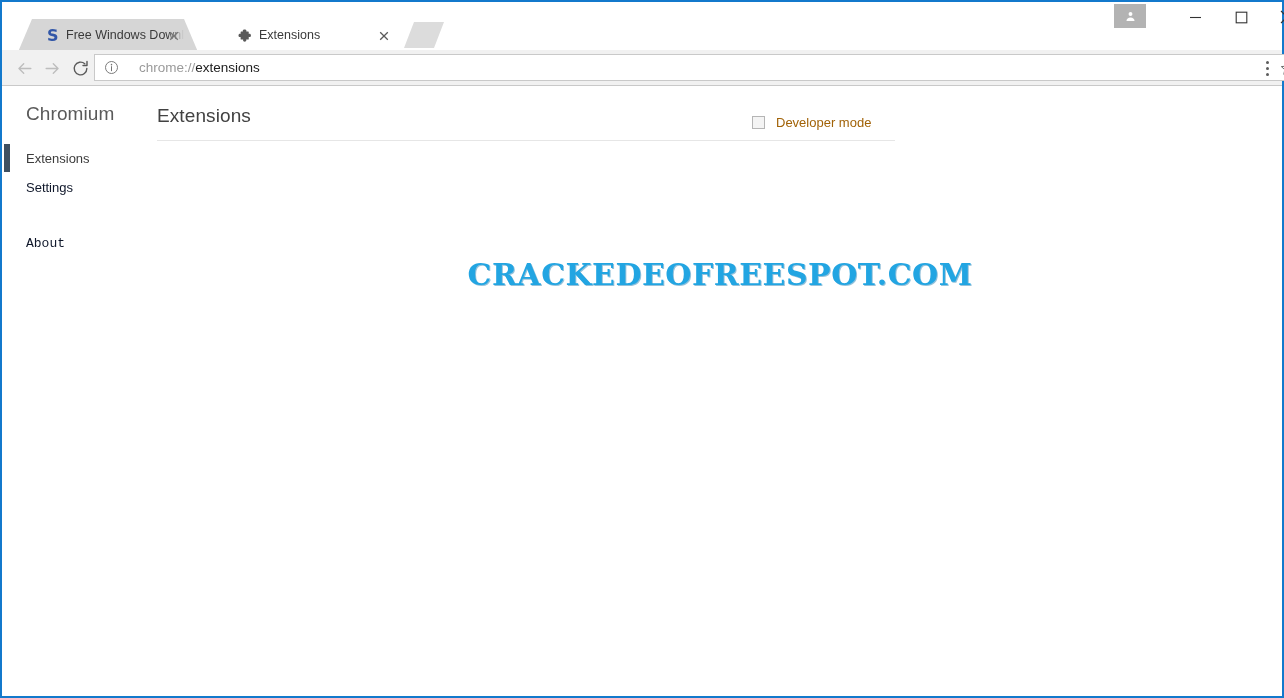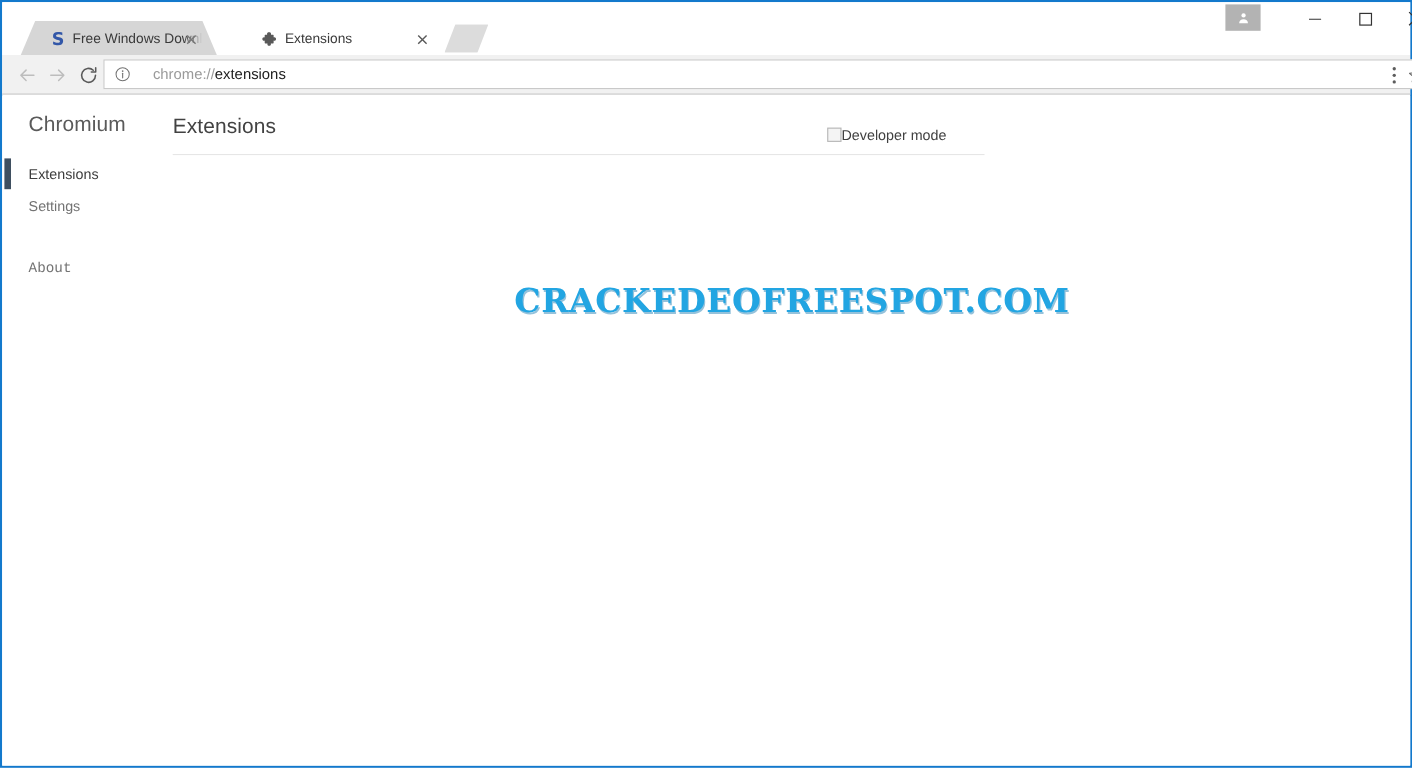--- a/index.html
+++ b/index.html
@@ -265,21 +265,21 @@
   }
   .nav-item {
     position: absolute;
     left: 24px;
     font-size: 13px;
     line-height: 16px;
     cursor: pointer;
     white-space: nowrap;
   }
   .nav-item.selected { color: #3c3c3c; }
-  .nav-item.unselected { color: #737373; text-align: center; }
+  .nav-item.unselected { color: #0f172a; text-align: center; }
   #nav-extensions { top: 64px; }
   #nav-settings   { top: 93px; }
   #nav-about      { top: 149px; font-family: Liberation Mono, monospace; }
 
   #nav-indicator {
     position: absolute;
     left: 2px;
     top: 57px;
     width: 6px;
     height: 28px;
@@ -321,22 +321,23 @@
   #devmode-checkbox {
     width: 13px;
     height: 13px;
     border: 1px solid #b5b5b5;
     background: #f4f4f4;
     box-sizing: border-box;
     flex: none;
     cursor: pointer;
   }
   #devmode-label {
+    margin-left: 11px;
     font-size: 13px;
-    color: #404040;
+    color: #a16207;
     line-height: 15px;
     white-space: nowrap;
   }
 
   #watermark {
     position: absolute;
     left: 0;
     top: 170px;
     width: 1132px;
     text-align: center;

